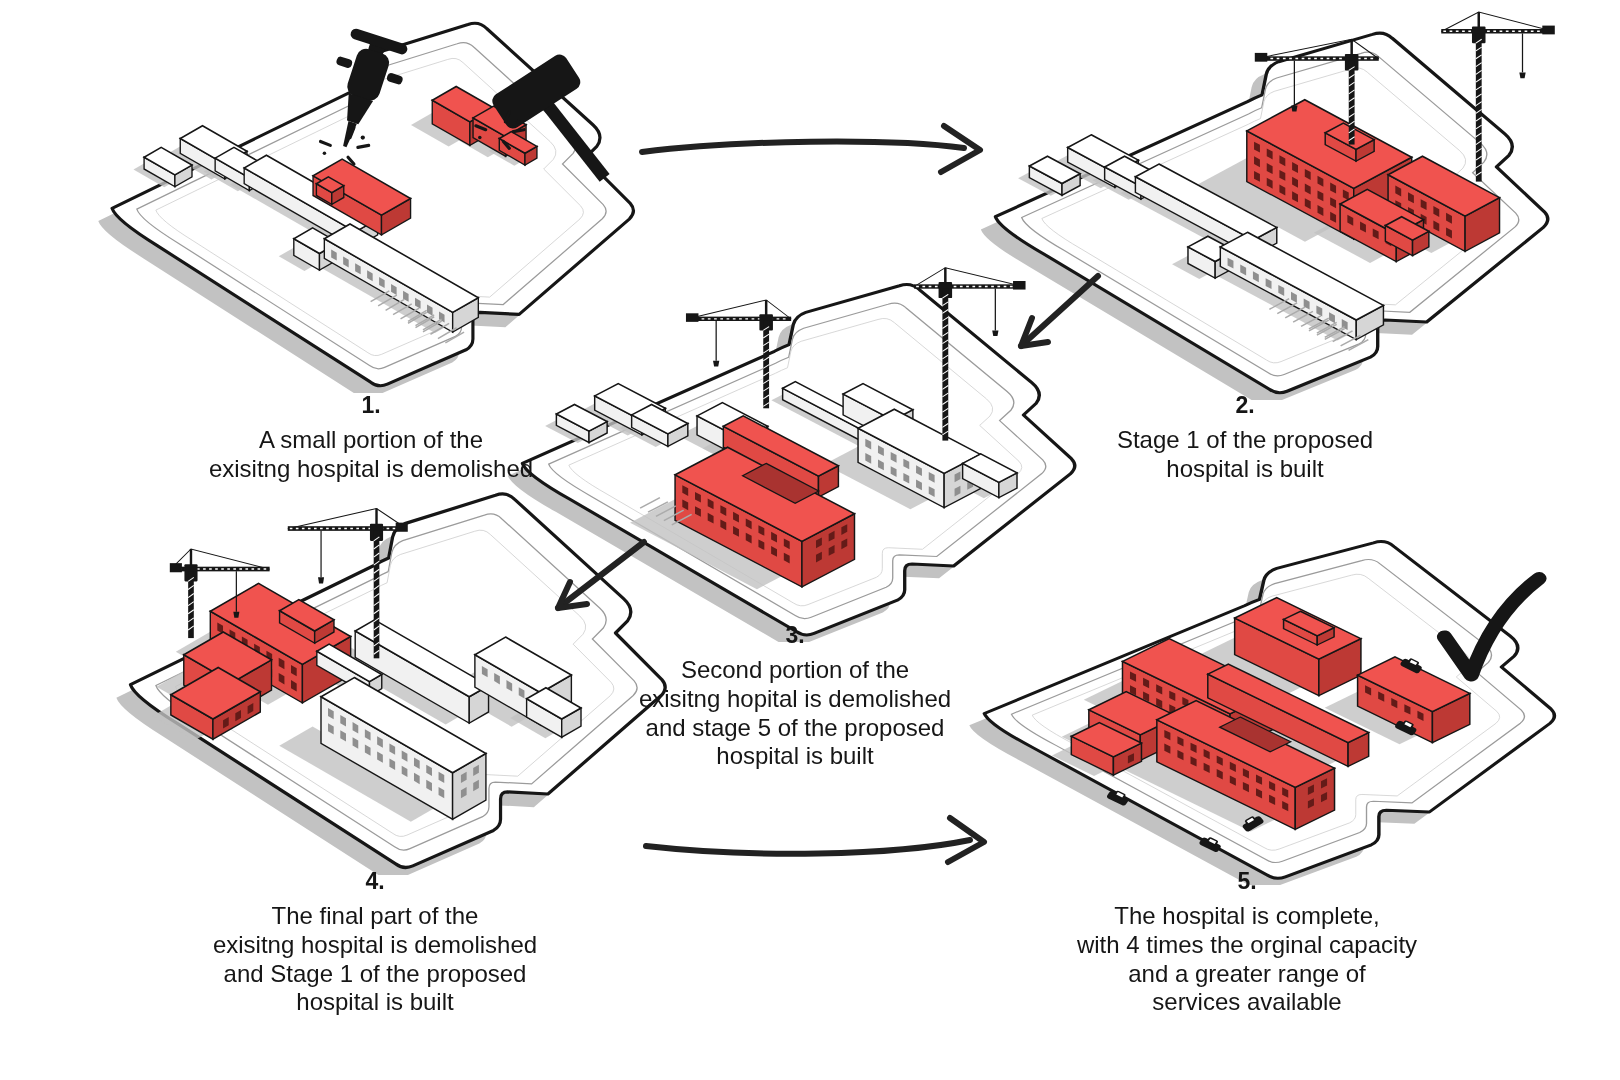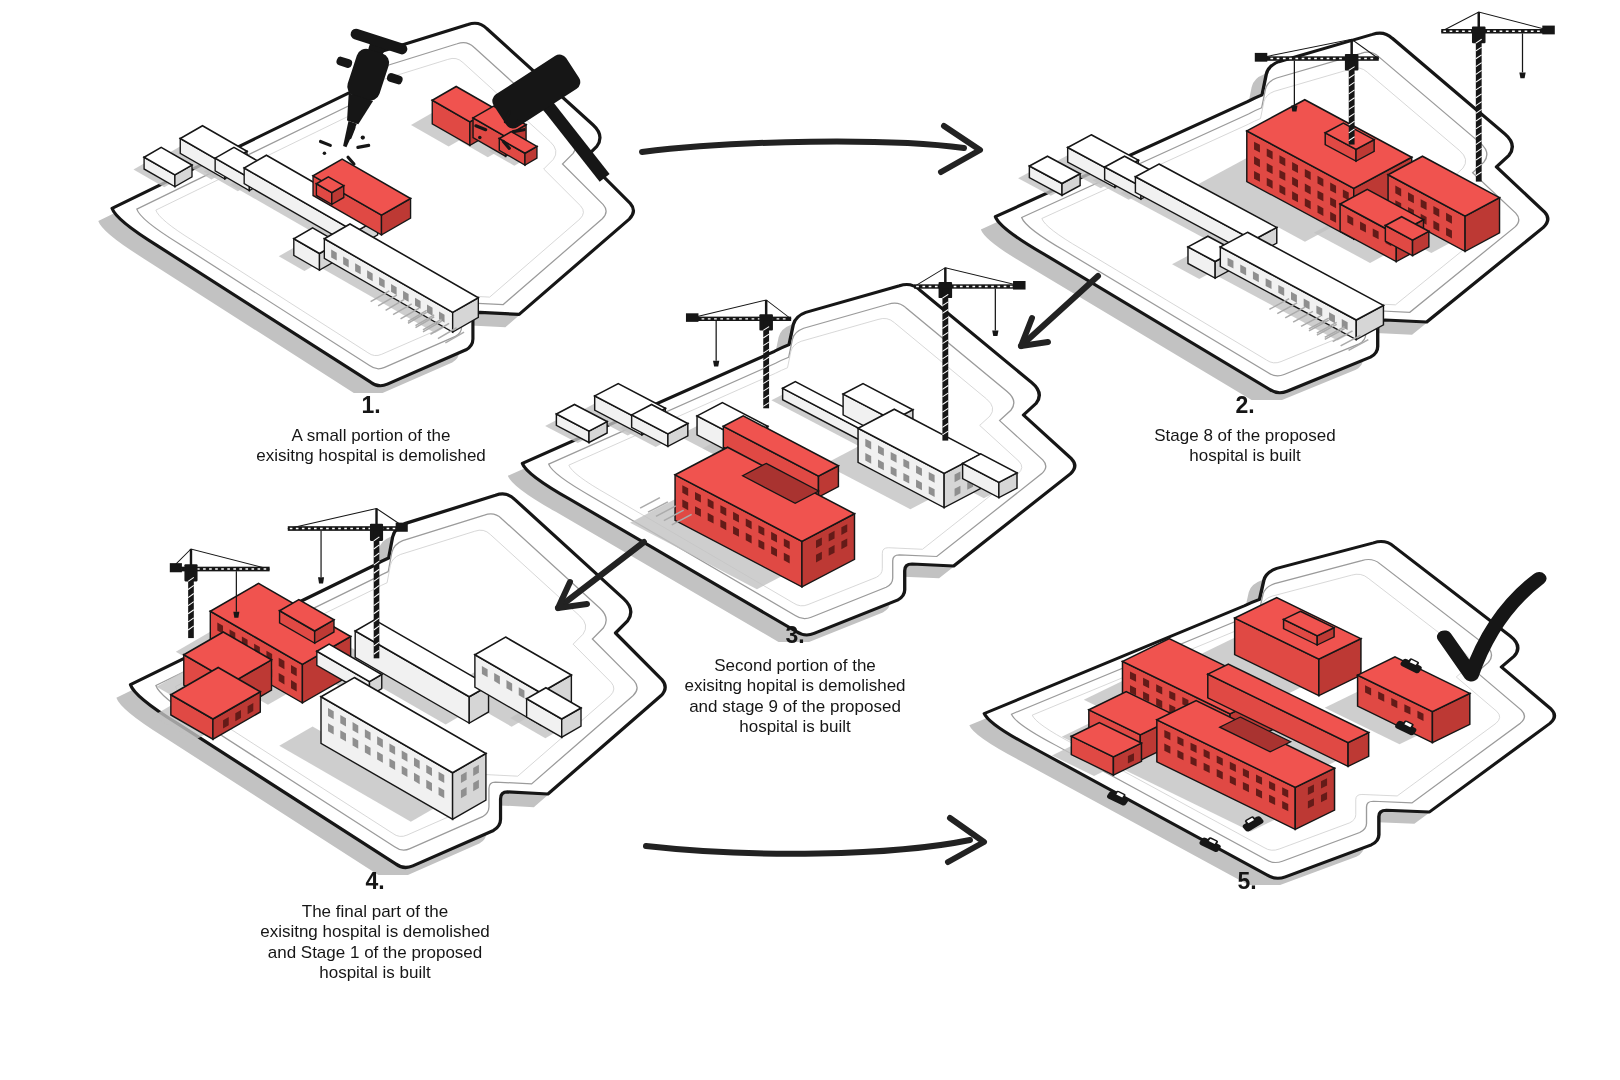--- a/index.html
+++ b/index.html
@@ -4,21 +4,21 @@
 <style>
   *{margin:0;padding:0;box-sizing:border-box}
   html,body{background:#ffffff}
   .page{position:relative;width:1620px;height:1080px;background:#ffffff;overflow:hidden;
         font-family:"Liberation Sans",sans-serif;color:#161616}
   .stage{position:absolute}
   .stage svg{width:100%;height:100%;display:block}
   .arrow{position:absolute}
   .caption{position:absolute;text-align:center}
   .caption .num{font-size:23px;font-weight:700;margin-bottom:7px}
-  .caption .txt{font-size:17px;line-height:1.2;white-space:pre-line}
+  .caption .txt{font-size:24px;line-height:1.2;white-space:pre-line}
 </style>
 </head>
 <body>
 
 <div class="page">
 
   <figure class="stage" style="left:55px;top:0;width:590px;height:393px">
     <svg id="svg1" viewBox="0 0 600 400" preserveAspectRatio="none">
         <path d="M58,212 L300,94 Q307,90 314,87 L318,66 Q320,57 330,53 L420,25 Q431,21 439,29 L547,127 Q559,138 551,149 L539,161 L585,207 Q592,215 584,223 L472,320 L432,318 Q425,318 425,325 L425,345 Q425,352 418,356 L338,391 Q329,395 321,389 L104,250 Q62,224 58,212 Z" transform="translate(-14,13)" fill="#c2c2c2"></path>
         <path d="M58,212 L300,94 Q307,90 314,87 L318,66 Q320,57 330,53 L420,25 Q431,21 439,29 L547,127 Q559,138 551,149 L539,161 L585,207 Q592,215 584,223 L472,320 L432,318 Q425,318 425,325 L425,345 Q425,352 418,356 L338,391 Q329,395 321,389 L104,250 Q62,224 58,212 Z" fill="#ffffff" stroke="#161616" stroke-width="3.2" stroke-linejoin="round"></path>
@@ -999,33 +999,37 @@
     <polyline points="318,18 352,42 316,62" fill="none" stroke="#222" stroke-width="6" stroke-linecap="round" stroke-linejoin="round"></polyline>
   </svg>
 
   <div class="caption" style="left:146px;top:392px;width:450px">
     <div class="num">1.</div>
     <div class="txt">A small portion of the
 exisitng hospital is demolished</div>
   </div>
   <div class="caption" style="left:1020px;top:392px;width:450px">
     <div class="num">2.</div>
-    <div class="txt">Stage 8 of the proposed
+    <div class="txt">Stage 1 of the proposed
 hospital is built</div>
   </div>
   <div class="caption" style="left:570px;top:622px;width:450px">
     <div class="num">3.</div>
     <div class="txt">Second portion of the
 exisitng hopital is demolished
-and stage 9 of the proposed
+and stage 5 of the proposed
 hospital is built</div>
   </div>
   <div class="caption" style="left:150px;top:868px;width:450px">
     <div class="num">4.</div>
     <div class="txt">The final part of the
 exisitng hospital is demolished
 and Stage 1 of the proposed
 hospital is built</div>
   </div>
   <div class="caption" style="left:1022px;top:868px;width:450px">
     <div class="num">5.</div>
+    <div class="txt">The hospital is complete,
+with 4 times the orginal capacity
+and a greater range of
+services available</div>
   </div>
 </div>
 
 </body></html>

